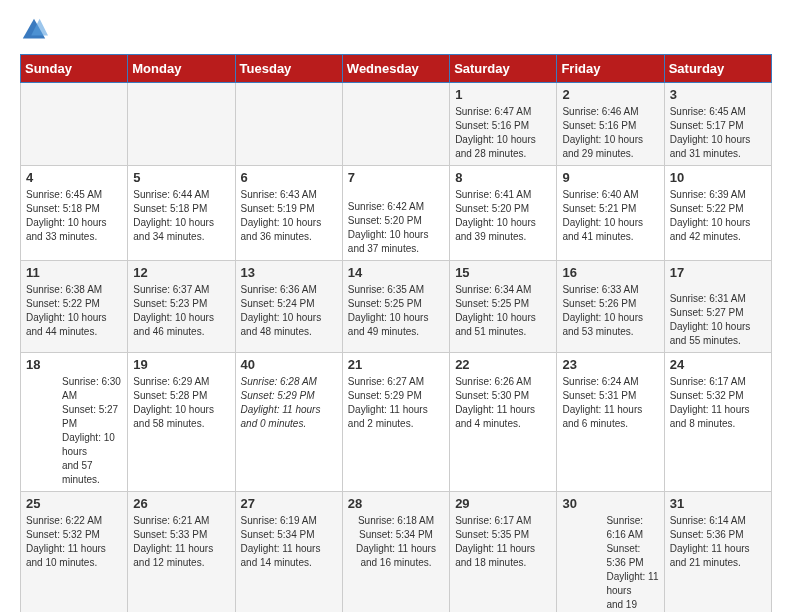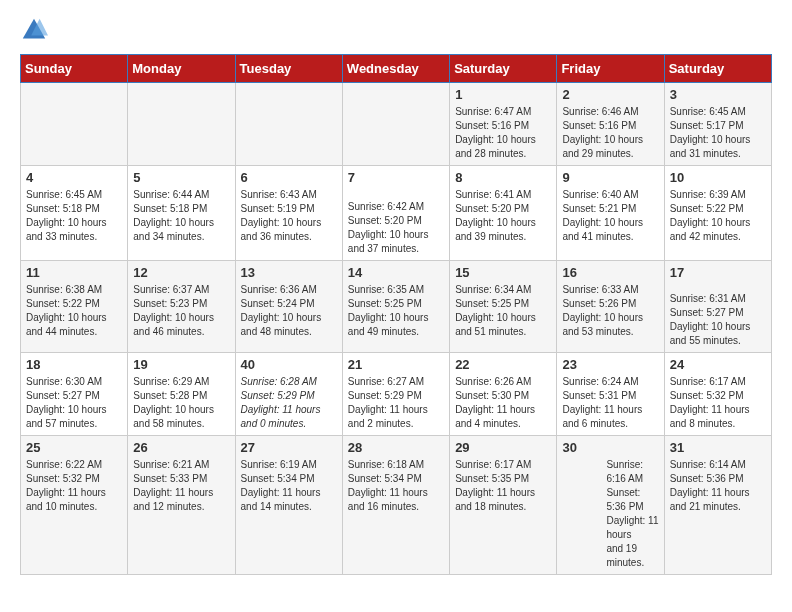--- a/index.html
+++ b/index.html
@@ -254,21 +254,21 @@
           <span class="day-number">17</span>
           <div class="day-info" style="white-space: pre-line; margin-top: 12px;">Sunrise: 6:31 AM
 Sunset: 5:27 PM
 Daylight: 10 hours
 and 55 minutes.</div>
         </td>
       </tr>
       <tr>
         <td>
           <span class="day-number">18</span>
-          <div class="day-info" style="white-space: pre-line;">Sunrise: 6:30 AM
+          <div class="day-info" style="white-space: pre-line; margin-left: 36px;">Sunrise: 6:30 AM
 Sunset: 5:27 PM
 Daylight: 10 hours
 and 57 minutes.</div>
         </td>
         <td>
           <span class="day-number">19</span>
           <div class="day-info" style="white-space: pre-line;">Sunrise: 6:29 AM
 Sunset: 5:28 PM
 Daylight: 10 hours
 and 58 minutes.</div>
@@ -326,21 +326,21 @@
         </td>
         <td>
           <span class="day-number">27</span>
           <div class="day-info" style="white-space: pre-line;">Sunrise: 6:19 AM
 Sunset: 5:34 PM
 Daylight: 11 hours
 and 14 minutes.</div>
         </td>
         <td>
           <span class="day-number">28</span>
-          <div class="day-info" style="white-space: pre-line;">Sunrise: 6:18 AM
+          <div class="day-info" style="white-space: pre-line; text-align: center;">Sunrise: 6:18 AM
 Sunset: 5:34 PM
 Daylight: 11 hours
 and 16 minutes.</div>
         </td>
         <td>
           <span class="day-number">29</span>
           <div class="day-info" style="white-space: pre-line;">Sunrise: 6:17 AM
 Sunset: 5:35 PM
 Daylight: 11 hours
 and 18 minutes.</div>

